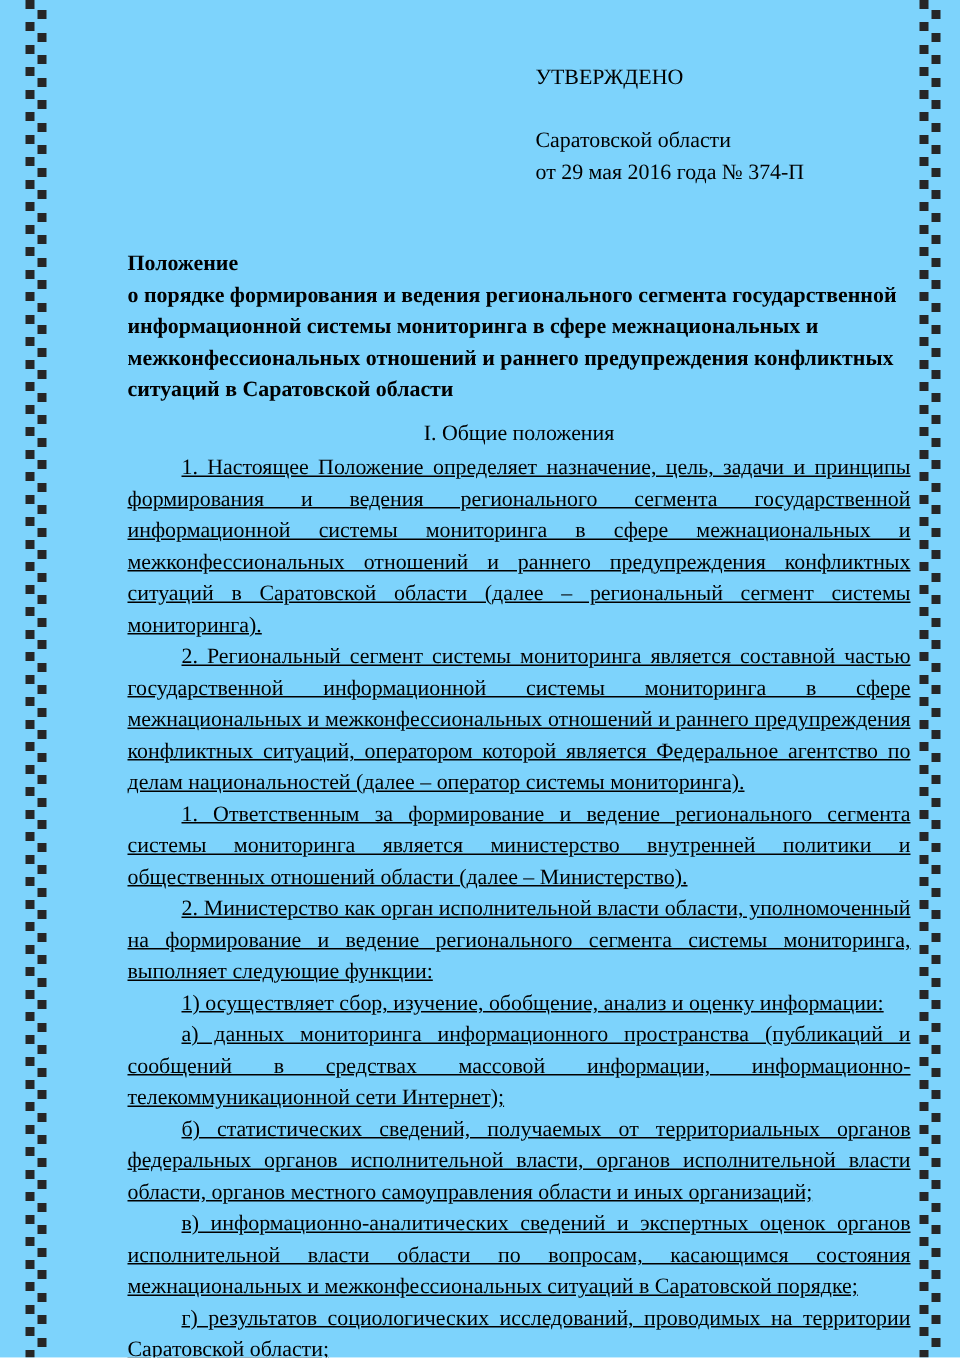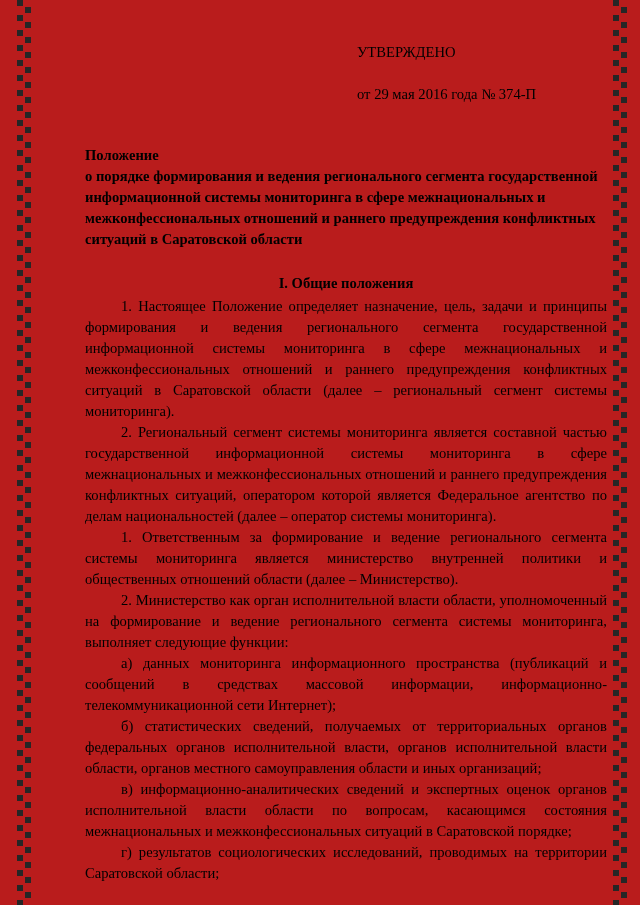--- a/index.html
+++ b/index.html
@@ -7,21 +7,21 @@
   body {
     width: 640px; height: 905px;
     font-family: "Liberation Serif", serif;
     color: #000;
     position: relative;
     overflow: hidden;
   }
   .page {
     position: absolute; left: 0; top: 0;
     width: 640px; height: 905px;
-    background: #b91c1c;
+    background: #7dd3fc;
   }
   
   .edge { position: absolute; top: 0; height: 905px; width: 16px; }
   .edge-left { left: 17px; }
   .edge-right { right: 11px; }
   .edge .c { position: absolute; top: 0; height: 100%; width: 6px; }
   .edge .c1 {
     left: 0;
     background: repeating-linear-gradient(180deg, #262626 0 6px, transparent 6px 15px);
   }
@@ -38,28 +38,29 @@
   }
   .approval { margin-left: 272px; }
   .approval-line { white-space: nowrap; }
   .approval-gap { height: 21px; }
   .doc-title {
     margin-top: 40px;
     font-weight: bold;
   }
   .doc-title .t-sub { margin-top: 0; font-family: Liberation Serif, serif; }
   .section-heading {
-    margin-top: 23px;
+    margin-top: 8px;
     text-align: center;
-    font-weight: bold;
+    font-weight: normal;
   }
   .body-text { margin-top: 2px; }
   .body-text p {
     text-align: justify;
     text-indent: 36px;
+    text-decoration: underline;
   }
 </style>
 </head>
 <body>
 
 <div class="page">
 
   <div class="edge edge-left">
     <div class="c c1"></div>
     <div class="c c2"></div>
@@ -68,35 +69,37 @@
   <div class="edge edge-right">
     <div class="c c1"></div>
     <div class="c c2"></div>
   </div>
 
   <div class="content">
 
     <div class="approval">
       <div class="approval-line">УТВЕРЖДЕНО</div>
       <div class="approval-gap"></div>
+      <div class="approval-line">Саратовской области</div>
       <div class="approval-line">от 29 мая 2016 года № 374-П</div>
     </div>
 
     <div class="doc-title">
       <div class="t-name">Положение</div>
       <div class="t-sub">о порядке формирования и ведения регионального сегмента государственной информационной системы мониторинга в сфере межнациональных и межконфессиональных отношений и раннего предупреждения конфликтных ситуаций в Саратовской области</div>
     </div>
 
     <div class="section-heading">I. Общие положения</div>
 
     <div class="body-text">
       <p>1. Настоящее Положение определяет назначение, цель, задачи и принципы формирования и ведения регионального сегмента государственной информационной системы мониторинга в сфере межнациональных и межконфессиональных отношений и раннего предупреждения конфликтных ситуаций в Саратовской области (далее – региональный сегмент системы мониторинга).</p>
       <p>2. Региональный сегмент системы мониторинга является составной частью государственной информационной системы мониторинга в сфере межнациональных и межконфессиональных отношений и раннего предупреждения конфликтных ситуаций, оператором которой является Федеральное агентство по делам национальностей (далее – оператор системы мониторинга).</p>
       <p>1. Ответственным за формирование и ведение регионального сегмента системы мониторинга является министерство внутренней политики и общественных отношений области (далее – Министерство).</p>
       <p>2. Министерство как орган исполнительной власти области, уполномоченный на формирование и ведение регионального сегмента системы мониторинга, выполняет следующие функции:</p>
+      <p>1) осуществляет сбор, изучение, обобщение, анализ и оценку информации:</p>
       <p>а) данных мониторинга информационного пространства (публикаций и сообщений в средствах массовой информации, информационно-телекоммуникационной сети Интернет);</p>
       <p>б) статистических сведений, получаемых от территориальных органов федеральных органов исполнительной власти, органов исполнительной власти области, органов местного самоуправления области и иных организаций;</p>
       <p>в) информационно-аналитических сведений и экспертных оценок органов исполнительной власти области по вопросам, касающимся состояния межнациональных и межконфессиональных ситуаций в Саратовской порядке;</p>
       <p>г) результатов социологических исследований, проводимых на территории Саратовской области;</p>
     </div>
 
   </div>
 </div>
 
 </body></html>

